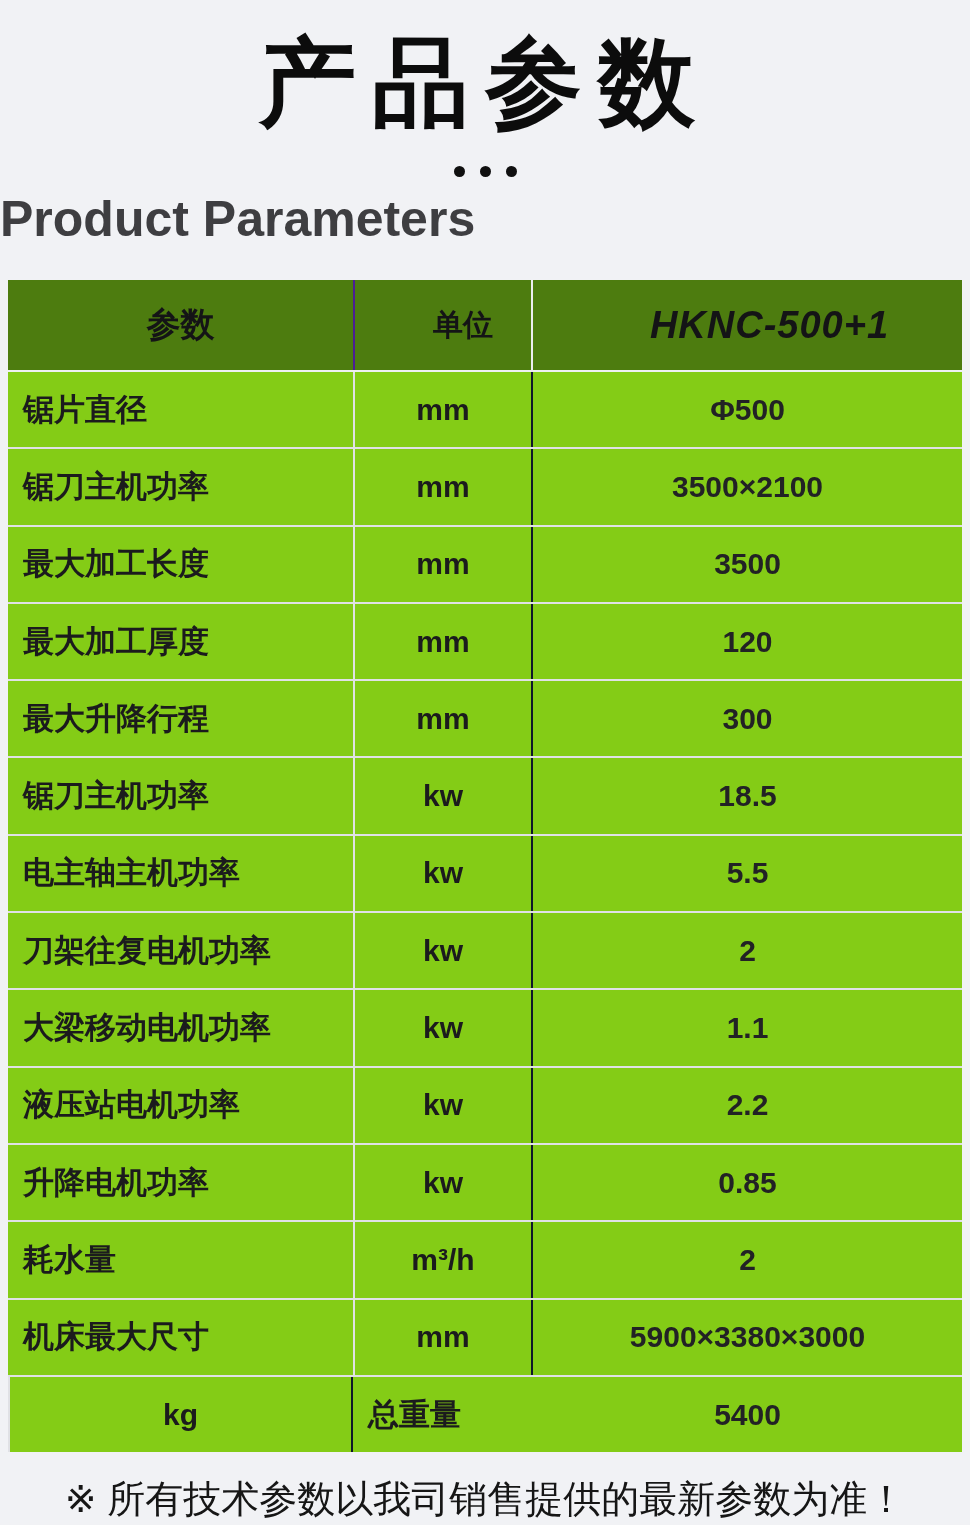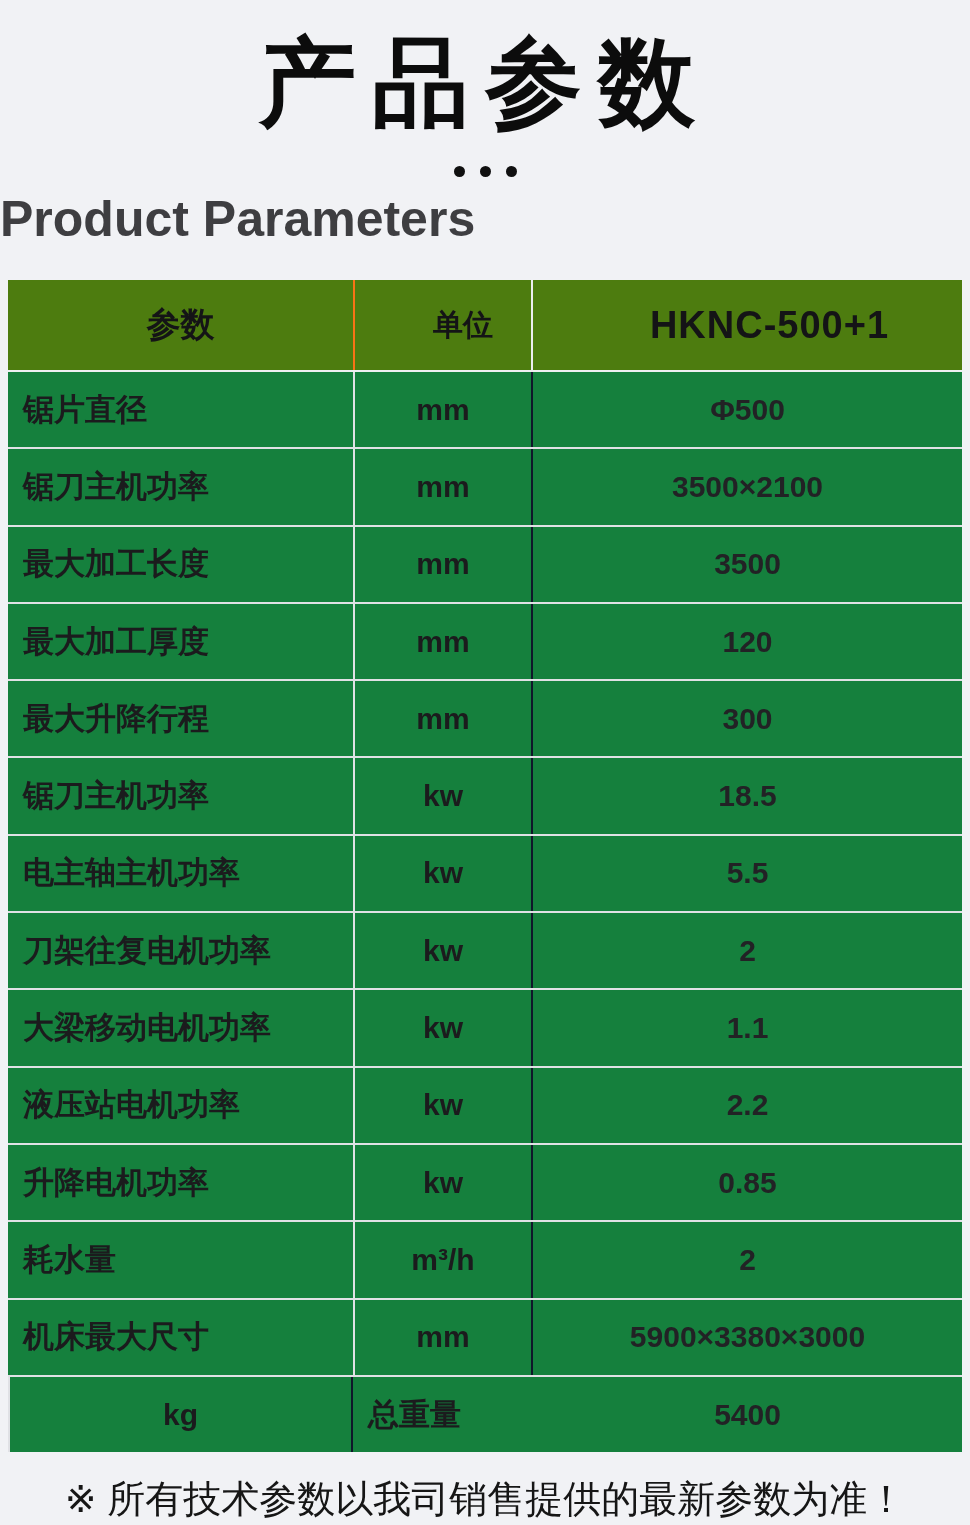--- a/index.html
+++ b/index.html
@@ -44,34 +44,34 @@
     position: absolute;
     left: 8px; top: 280px;
     width: 954px;
   }
   .hdr-row, .body-row {
     display: grid;
     grid-template-columns: 345px 180px 429px;
     box-sizing: border-box;
   }
   .hdr-row { height: 90px; background: #4d7c0f; }
-  .body-row { height: 77.3px; background: #15803d; text-align: right; }
+  .body-row { height: 77.3px; background: #84cc16; text-align: right; }
   .body-row + .body-row { border-top: 2px solid #e0e1e5; }
   .body-row:first-of-type { border-top: 2px solid #eef0f2; }
 
   .cell {
     display: flex; align-items: center; justify-content: center;
     box-sizing: border-box;
     color: #1b1b1d;
   }
   .cell-unit { border-left: 2px solid #e0e1e5; border-right: 2px solid #0f172a; }
-  .hdr-row .cell-unit { border-left: 2px solid #f97316; border-right: 2px solid #edeef0; padding-left: 40px; }
+  .hdr-row .cell-unit { border-left: 2px solid #4c1d95; border-right: 2px solid #edeef0; padding-left: 40px; }
 
   .hdr-cell { font-size: 34px; font-weight: 800; color: #141416; }
-  .hdr-model { font-size: 38px; font-weight: 900; letter-spacing: 1px; padding-left: 44px; }
+  .hdr-model { font-size: 38px; font-weight: 900; font-style: italic; letter-spacing: 1px; padding-left: 44px; }
 
   .cell-param { justify-content: flex-start; padding-left: 15px; font-size: 31px; font-weight: 700; }
   .cell-unit  { font-size: 30px; font-weight: 700; }
   .cell-value { font-size: 30px; font-weight: 700; color: #222225; }
 
   .footer-note {
     position: absolute;
     left: 0; top: 1474px; width: 100%;
     text-align: center;
     font-size: 38px;

